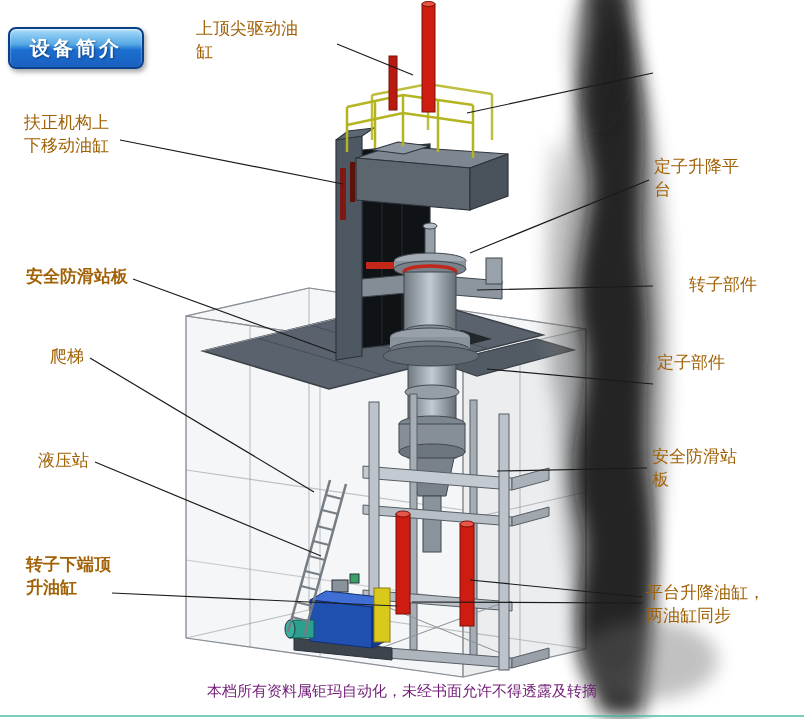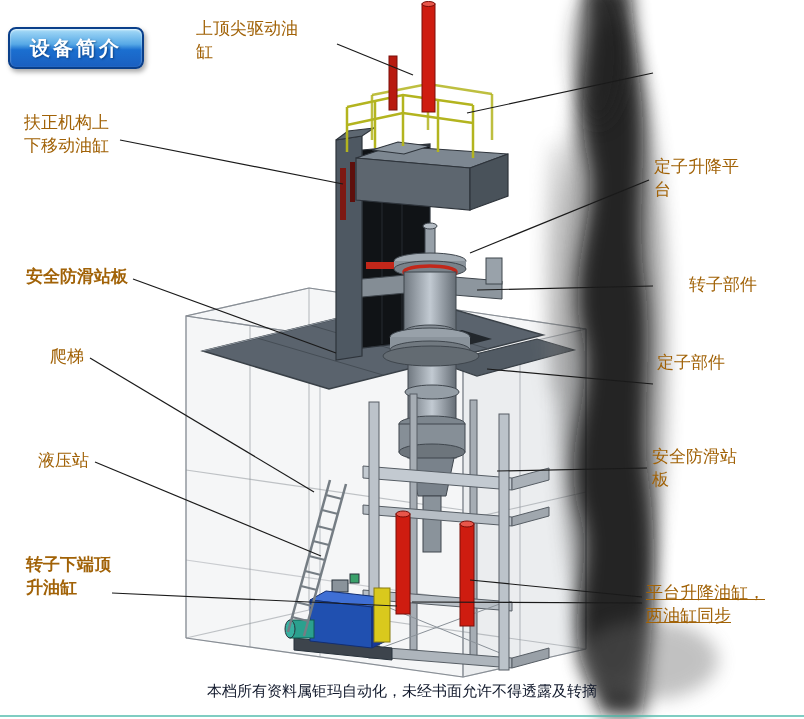--- a/index.html
+++ b/index.html
@@ -13,34 +13,34 @@
   .lbl-fence{left:658px;top:60px;width:120px;}
   .lbl-straighten-cyl{left:24px;top:112px;width:92px;}
   .lbl-rotor-straighten{left:654px;top:156px;width:92px;}
   .lbl-antislip{left:26px;top:266px;width:130px;font-weight:bold;}
   .lbl-rotor-parts{left:657px;top:274px;width:100px;text-align:right;}
   .lbl-ladder{left:50px;top:346px;width:60px;}
   .lbl-stator-parts{left:657px;top:352px;width:100px;}
   .lbl-hydraulic{left:38px;top:450px;width:80px;}
   .lbl-stator-lift{left:652px;top:446px;width:92px;}
   .lbl-rotor-bottom{left:26px;top:554px;width:92px;font-weight:bold;}
-  .lbl-platform-lift{left:646px;top:582px;width:126px;text-decoration:underline;}
+  .lbl-platform-lift{left:646px;top:582px;width:126px;}
   .badge{
     position:absolute;left:8px;top:27px;width:132px;height:38px;
     background:linear-gradient(#a8dcf8 0%,#5cacе8 40%,#1b6fd0 55%,#1a5fc0 100%);
     background:linear-gradient(#a8dcf8 0%,#57a9e6 40%,#1b6fd0 55%,#1a5fc0 100%);
     border:2px solid #0a3f8a;border-radius:8px;
     box-shadow:2px 3px 5px rgba(0,0,0,.35), inset 0 1px 2px rgba(255,255,255,.75);
     color:#ffffff;font-size:20px;font-weight:bold;letter-spacing:3px;
     display:flex;align-items:center;justify-content:center;
     text-shadow:1px 1px 2px rgba(0,40,90,.6);
   }
   .footer{
     position:absolute;left:0;top:682px;width:804px;text-align:center;
-    font-size:15px;color:#0f172a;
+    font-size:15px;color:#701a75;
   }
   .footer-divider{
     position:absolute;left:0;bottom:2px;width:804px;height:2px;
     background:#49b8a8;opacity:.7;
   }
 </style>
 </head>
 <body>
 
 <div id="stage">

